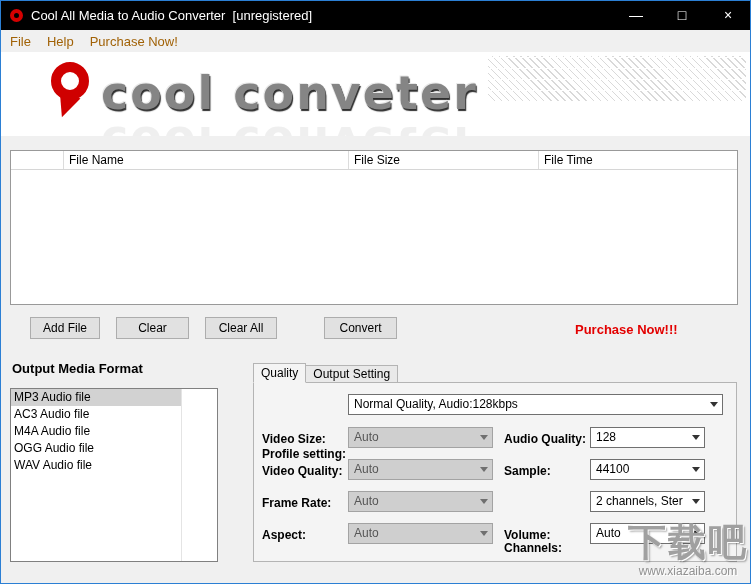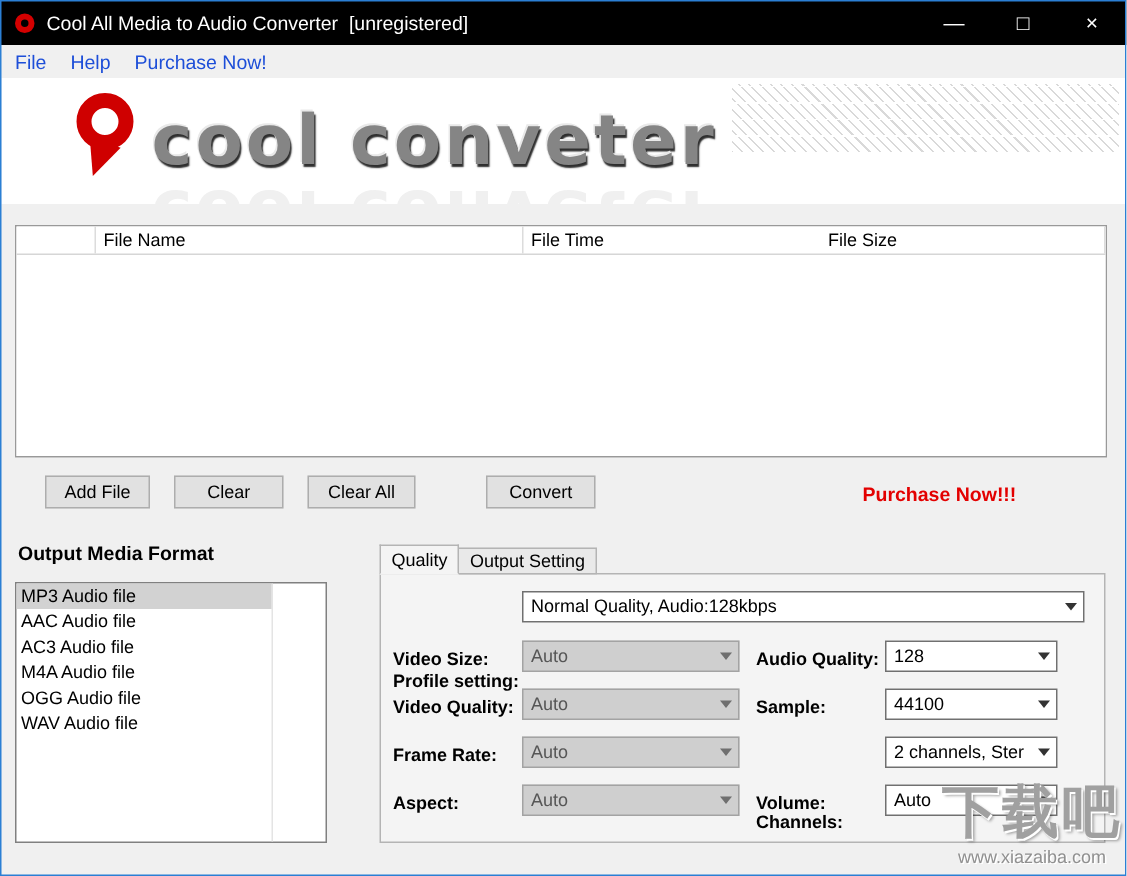--- a/index.html
+++ b/index.html
@@ -18,21 +18,21 @@
     background:#000; color:#fff; display:flex; align-items:center;
   }
   .app-icon { width:13px; height:13px; border:4px solid #d40000; border-radius:50%; margin:0 8px 0 10px; flex:0 0 auto; }
   .title-text { font-size:13px; color:#fff; white-space:pre; }
   .win-btns { margin-left:auto; display:flex; height:100%; }
   .win-btn { width:46px; height:100%; display:flex; align-items:center; justify-content:center; font-size:14px; color:#fff; cursor:default; }
 
   
   .menubar {
     position:absolute; left:1px; top:30px; width:749px; height:22px;
-    background:#f0f0f0; display:flex; align-items:center; font-size:13px; color:#1d4ed8;
+    background:#f0f0f0; display:flex; align-items:center; font-size:13px; color:#a16207;
   }
   .menu-item { padding:0 8px; height:100%; display:flex; align-items:center; }
   .menu-item:first-child { padding-left:9px; }
 
   
   .banner { position:absolute; left:1px; top:52px; width:749px; height:84px; background:#fff; overflow:hidden;text-align:right; }
   .logo-mark { position:absolute; left:46px; top:8px; width:50px; height:58px; }
   .lm-ring { position:absolute; left:4px; top:2px; width:38px; height:38px; border:10px solid #cf0000; border-radius:50%; }
   .lm-tail { position:absolute; left:8px; top:34px; width:0; height:0;
     border-left:11px solid transparent; border-right:11px solid transparent; border-top:24px solid #cf0000;
@@ -135,37 +135,36 @@
   </div>
   <div class="logo-text">cool conveter</div>
   <div class="logo-reflect">cool conveter</div>
   <div class="stripes"></div>
 </div>
 
 <div class="file-table">
   <div class="ft-header">
     <div class="ft-col c0"></div>
     <div class="ft-col c1">File Name</div>
+    <div class="ft-col c2">File Size</div>
     <div class="ft-col c3">File Time</div>
-    <div class="ft-col c2">File Size</div>
   </div>
   <div class="ft-body"></div>
 </div>
 
 <button class="btn b-add">Add File</button>
 <button class="btn b-clear">Clear</button>
 <button class="btn b-clearall">Clear All</button>
 <button class="btn b-convert">Convert</button>
 <span class="purchase">Purchase Now!!!</span>
 
 <div class="fmt-label">Output Media Format</div>
 <div class="fmt-list">
   <div class="fmt-divider"></div>
   <div class="fmt-item selected">MP3 Audio file</div>
-  <div class="fmt-item">AAC Audio file</div>
   <div class="fmt-item">AC3 Audio file</div>
   <div class="fmt-item">M4A Audio file</div>
   <div class="fmt-item">OGG Audio file</div>
   <div class="fmt-item">WAV Audio file</div>
 </div>
 
 <div class="tabs-row">
   <div class="tab active">Quality</div>
   <div class="tab">Output Setting</div>
 </div>

